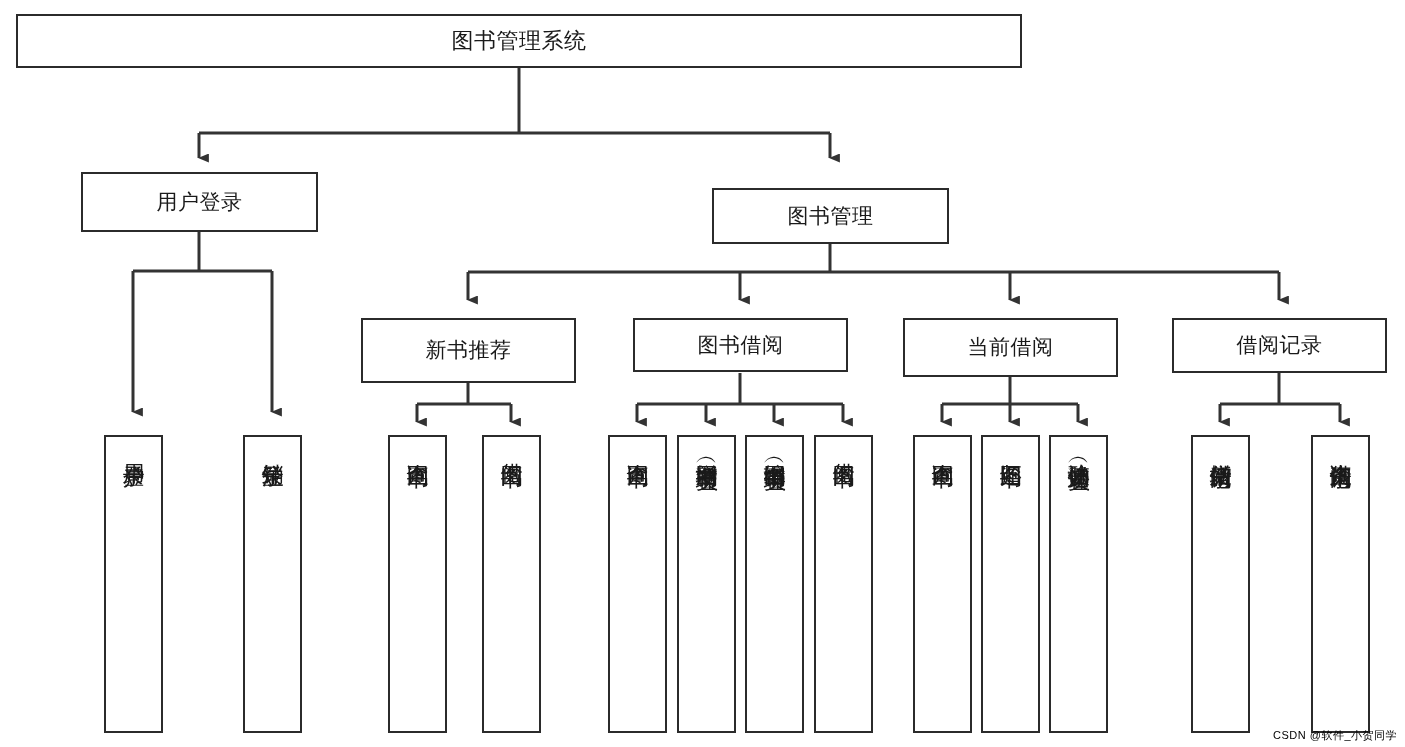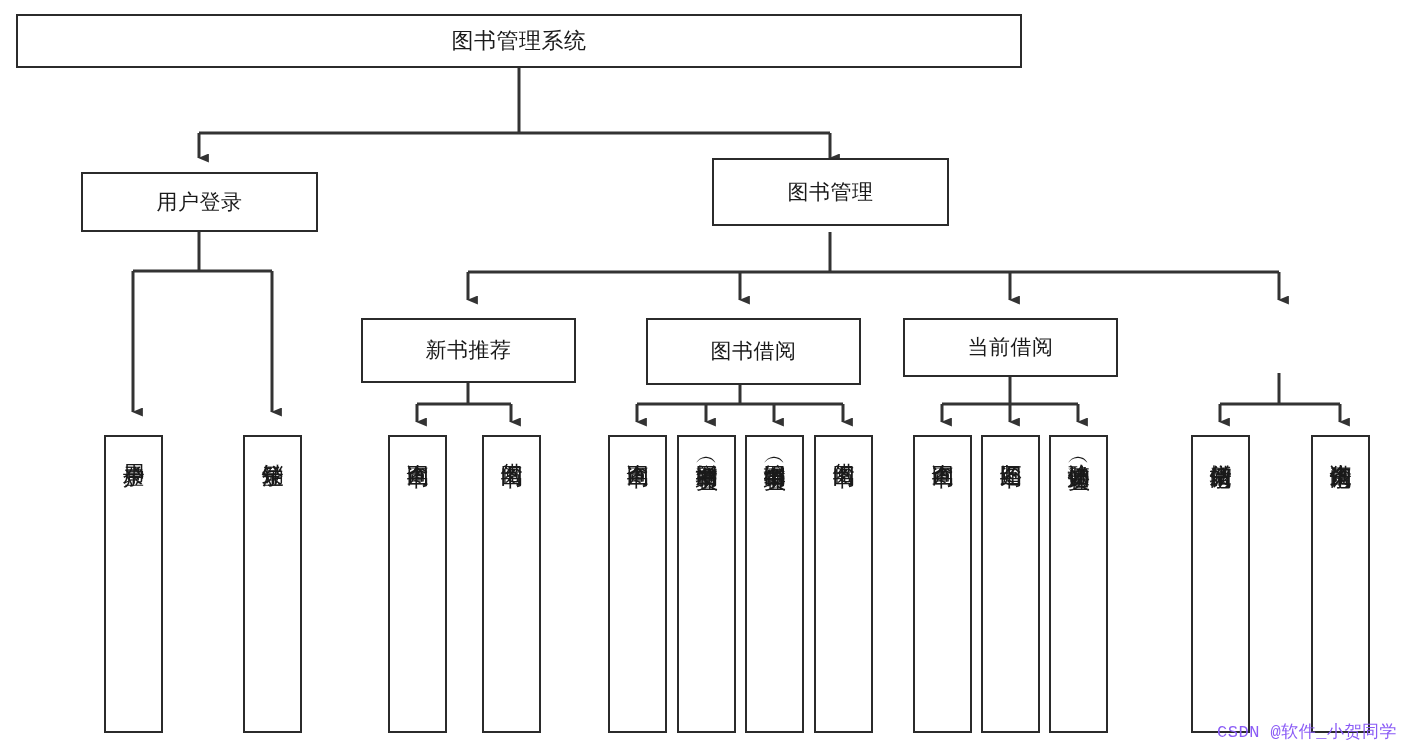--- a/index.html
+++ b/index.html
@@ -58,25 +58,25 @@
     text-orientation: upright;
     font-size: 22px;
     line-height: 1.02;
     letter-spacing: 1px;
     white-space: nowrap;
   }
   .watermark {
     position: absolute;
     right: 8px;
     bottom: 4px;
-    font-size: 17px;
-    color: #8b5cf6;
+    font-size: 11px;
+    color: #000000;
     letter-spacing: 0.5px;
     white-space: nowrap;
-    font-family: Liberation Mono, monospace;
+    font-family: Liberation Sans, sans-serif;
   }
 </style>
 </head>
 <body>
 
 <div id="canvas">
 
   <svg id="wires" viewBox="0 0 1405 747" xmlns="http://www.w3.org/2000/svg">
     <defs>
       <marker id="ah" viewBox="0 0 10 12" refX="5" refY="11" markerWidth="9" markerHeight="11" orient="auto-start-reverse" markerUnits="userSpaceOnUse">
@@ -130,36 +130,39 @@
   </svg>
 
   <div class="node root horiz" style="left:16px; top:14px; width:1006px; height:54px;">
     <span class="lbl">图书管理系统</span>
   </div>
 
   <div class="node horiz" style="left:81px; top:172px; width:237px; height:60px;">
     <span class="lbl">用户登录</span>
   </div>
 
-  <div class="node horiz" style="left:712px; top:158px; width:237px; height:68px;">
+  <div class="node horiz" style="left:712px; top:188px; width:237px; height:56px;">
     <span class="lbl">图书管理</span>
   </div>
 
   <div class="node horiz" style="left:361px; top:318px; width:215px; height:65px;">
     <span class="lbl">新书推荐</span>
   </div>
 
-  <div class="node horiz" style="left:633px; top:318px; width:215px; height:67px;margin-left:13px;">
+  <div class="node horiz" style="left:633px; top:318px; width:215px; height:54px;">
     <span class="lbl">图书借阅</span>
   </div>
 
   <div class="node horiz" style="left:903px; top:318px; width:215px; height:59px;">
     <span class="lbl">当前借阅</span>
   </div>
 
+  <div class="node horiz" style="left:1172px; top:318px; width:215px; height:55px;">
+    <span class="lbl">借阅记录</span>
+  </div>
 
   <div class="node vert" style="left:104px; top:435px; width:59px; height:298px;">
     <span class="lbl">用户登录</span>
   </div>
 
   <div class="node vert" style="left:243px; top:435px; width:59px; height:298px;">
     <span class="lbl">注销登录</span>
   </div>
 
   <div class="node vert" style="left:388px; top:435px; width:59px; height:298px;">

